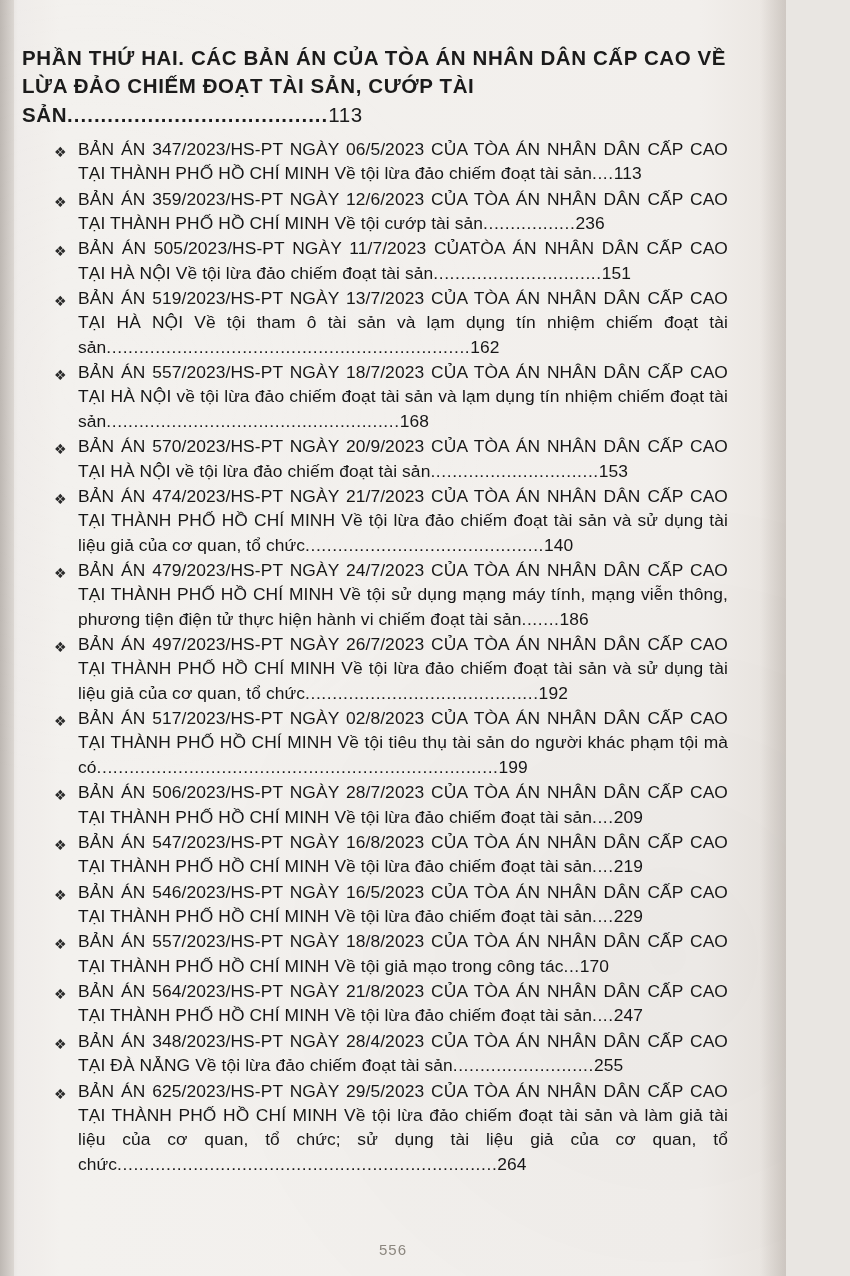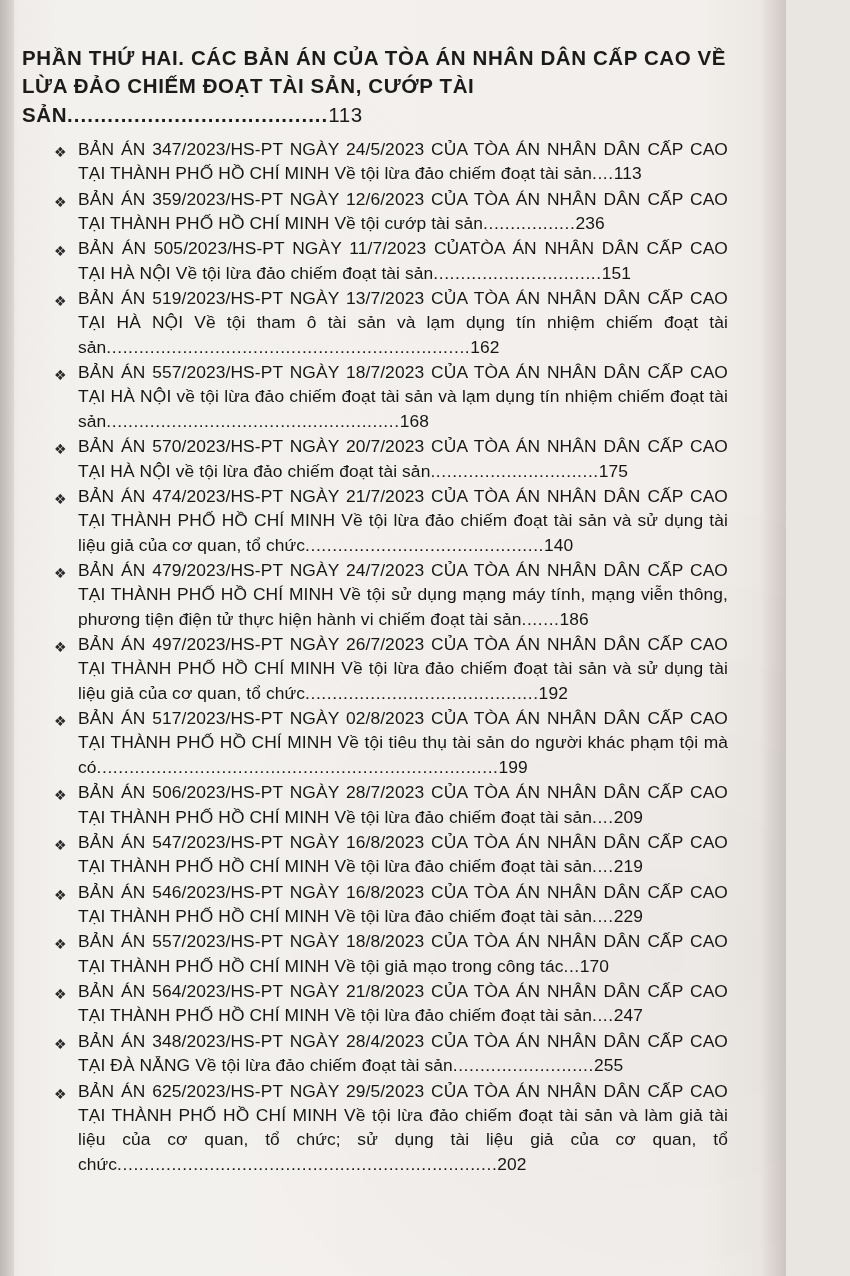--- a/index.html
+++ b/index.html
@@ -116,21 +116,21 @@
 
 <div class="page">
   <div class="content">
 
     <h1 class="part-title"><span>PHẦN THỨ HAI. CÁC BẢN ÁN CỦA TÒA ÁN NHÂN DÂN CẤP CAO VỀ LỪA ĐẢO CHIẾM ĐOẠT TÀI SẢN, CƯỚP TÀI SẢN</span><span class="dots">.......................................</span><span class="pagenum">113</span></h1>
 
     <ul class="toc">
 
       <li class="entry">
         <span class="bullet">❖</span>
-        <span class="entry-text"><span>BẢN ÁN 347/2023/HS-PT NGÀY 24/5/2023 CỦA TÒA ÁN NHÂN DÂN CẤP CAO TẠI THÀNH PHỐ HỒ CHÍ MINH Về tội lừa đảo chiếm đoạt tài sản</span><span class="leader">....</span><span class="pagenum">113</span></span>
+        <span class="entry-text"><span>BẢN ÁN 347/2023/HS-PT NGÀY 06/5/2023 CỦA TÒA ÁN NHÂN DÂN CẤP CAO TẠI THÀNH PHỐ HỒ CHÍ MINH Về tội lừa đảo chiếm đoạt tài sản</span><span class="leader">....</span><span class="pagenum">113</span></span>
       </li>
 
       <li class="entry">
         <span class="bullet">❖</span>
         <span class="entry-text"><span>BẢN ÁN 359/2023/HS-PT NGÀY 12/6/2023 CỦA TÒA ÁN NHÂN DÂN CẤP CAO TẠI THÀNH PHỐ HỒ CHÍ MINH Về tội cướp tài sản</span><span class="leader">.................</span><span class="pagenum">236</span></span>
       </li>
 
       <li class="entry">
         <span class="bullet">❖</span>
         <span class="entry-text"><span>BẢN ÁN 505/2023/HS-PT NGÀY 11/7/2023 CỦATÒA ÁN NHÂN DÂN CẤP CAO TẠI HÀ NỘI Về tội lừa đảo chiếm đoạt tài sản</span><span class="leader">...............................</span><span class="pagenum">151</span></span>
@@ -141,21 +141,21 @@
         <span class="entry-text"><span>BẢN ÁN 519/2023/HS-PT NGÀY 13/7/2023 CỦA TÒA ÁN NHÂN DÂN CẤP CAO TẠI HÀ NỘI Về tội tham ô tài sản và lạm dụng tín nhiệm chiếm đoạt tài sản</span><span class="leader">...................................................................</span><span class="pagenum">162</span></span>
       </li>
 
       <li class="entry">
         <span class="bullet">❖</span>
         <span class="entry-text"><span>BẢN ÁN 557/2023/HS-PT NGÀY 18/7/2023 CỦA TÒA ÁN NHÂN DÂN CẤP CAO TẠI HÀ NỘI về tội lừa đảo chiếm đoạt tài sản và lạm dụng tín nhiệm chiếm đoạt tài sản</span><span class="leader">......................................................</span><span class="pagenum">168</span></span>
       </li>
 
       <li class="entry">
         <span class="bullet">❖</span>
-        <span class="entry-text"><span>BẢN ÁN 570/2023/HS-PT NGÀY 20/7/2023 CỦA TÒA ÁN NHÂN DÂN CẤP CAO TẠI HÀ NỘI về tội lừa đảo chiếm đoạt tài sản</span><span class="leader">...............................</span><span class="pagenum">175</span></span>
+        <span class="entry-text"><span>BẢN ÁN 570/2023/HS-PT NGÀY 20/9/2023 CỦA TÒA ÁN NHÂN DÂN CẤP CAO TẠI HÀ NỘI về tội lừa đảo chiếm đoạt tài sản</span><span class="leader">...............................</span><span class="pagenum">153</span></span>
       </li>
 
       <li class="entry">
         <span class="bullet">❖</span>
         <span class="entry-text"><span>BẢN ÁN 474/2023/HS-PT NGÀY 21/7/2023 CỦA TÒA ÁN NHÂN DÂN CẤP CAO TẠI THÀNH PHỐ HỒ CHÍ MINH Về tội lừa đảo chiếm đoạt tài sản và sử dụng tài liệu giả của cơ quan, tổ chức</span><span class="leader">............................................</span><span class="pagenum">140</span></span>
       </li>
 
       <li class="entry">
         <span class="bullet">❖</span>
         <span class="entry-text"><span>BẢN ÁN 479/2023/HS-PT NGÀY 24/7/2023 CỦA TÒA ÁN NHÂN DÂN CẤP CAO TẠI THÀNH PHỐ HỒ CHÍ MINH Về tội sử dụng mạng máy tính, mạng viễn thông, phương tiện điện tử thực hiện hành vi chiếm đoạt tài sản</span><span class="leader">.......</span><span class="pagenum">186</span></span>
@@ -176,40 +176,41 @@
         <span class="entry-text"><span>BẢN ÁN 506/2023/HS-PT NGÀY 28/7/2023 CỦA TÒA ÁN NHÂN DÂN CẤP CAO TẠI THÀNH PHỐ HỒ CHÍ MINH Về tội lừa đảo chiếm đoạt tài sản</span><span class="leader">....</span><span class="pagenum">209</span></span>
       </li>
 
       <li class="entry">
         <span class="bullet">❖</span>
         <span class="entry-text"><span>BẢN ÁN 547/2023/HS-PT NGÀY 16/8/2023 CỦA TÒA ÁN NHÂN DÂN CẤP CAO TẠI THÀNH PHỐ HỒ CHÍ MINH Về tội lừa đảo chiếm đoạt tài sản</span><span class="leader">....</span><span class="pagenum">219</span></span>
       </li>
 
       <li class="entry">
         <span class="bullet">❖</span>
-        <span class="entry-text"><span>BẢN ÁN 546/2023/HS-PT NGÀY 16/8/2023 CỦA TÒA ÁN NHÂN DÂN CẤP CAO TẠI THÀNH PHỐ HỒ CHÍ MINH Về tội lừa đảo chiếm đoạt tài sản</span><span class="leader">....</span><span class="pagenum">229</span></span>
+        <span class="entry-text"><span>BẢN ÁN 546/2023/HS-PT NGÀY 16/5/2023 CỦA TÒA ÁN NHÂN DÂN CẤP CAO TẠI THÀNH PHỐ HỒ CHÍ MINH Về tội lừa đảo chiếm đoạt tài sản</span><span class="leader">....</span><span class="pagenum">229</span></span>
       </li>
 
       <li class="entry">
         <span class="bullet">❖</span>
         <span class="entry-text"><span>BẢN ÁN 557/2023/HS-PT NGÀY 18/8/2023 CỦA TÒA ÁN NHÂN DÂN CẤP CAO TẠI THÀNH PHỐ HỒ CHÍ MINH Về tội giả mạo trong công tác</span><span class="leader">...</span><span class="pagenum">170</span></span>
       </li>
 
       <li class="entry">
         <span class="bullet">❖</span>
         <span class="entry-text"><span>BẢN ÁN 564/2023/HS-PT NGÀY 21/8/2023 CỦA TÒA ÁN NHÂN DÂN CẤP CAO TẠI THÀNH PHỐ HỒ CHÍ MINH Về tội lừa đảo chiếm đoạt tài sản</span><span class="leader">....</span><span class="pagenum">247</span></span>
       </li>
 
       <li class="entry">
         <span class="bullet">❖</span>
         <span class="entry-text"><span>BẢN ÁN 348/2023/HS-PT NGÀY 28/4/2023 CỦA TÒA ÁN NHÂN DÂN CẤP CAO TẠI ĐÀ NẴNG Về tội lừa đảo chiếm đoạt tài sản</span><span class="leader">..........................</span><span class="pagenum">255</span></span>
       </li>
 
       <li class="entry">
         <span class="bullet">❖</span>
-        <span class="entry-text"><span>BẢN ÁN 625/2023/HS-PT NGÀY 29/5/2023 CỦA TÒA ÁN NHÂN DÂN CẤP CAO TẠI THÀNH PHỐ HỒ CHÍ MINH Về tội lừa đảo chiếm đoạt tài sản và làm giả tài liệu của cơ quan, tổ chức; sử dụng tài liệu giả của cơ quan, tổ chức</span><span class="leader">......................................................................</span><span class="pagenum">202</span></span>
+        <span class="entry-text"><span>BẢN ÁN 625/2023/HS-PT NGÀY 29/5/2023 CỦA TÒA ÁN NHÂN DÂN CẤP CAO TẠI THÀNH PHỐ HỒ CHÍ MINH Về tội lừa đảo chiếm đoạt tài sản và làm giả tài liệu của cơ quan, tổ chức; sử dụng tài liệu giả của cơ quan, tổ chức</span><span class="leader">......................................................................</span><span class="pagenum">264</span></span>
       </li>
 
     </ul>
   </div>
 
+  <div class="footer">556</div>
   <div class="grain"></div>
 </div>
 
 </body></html>

